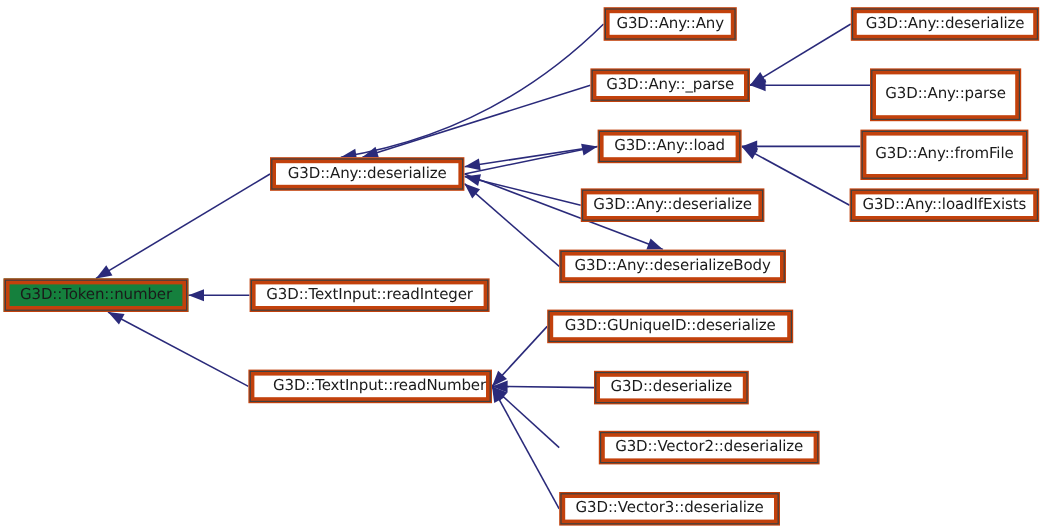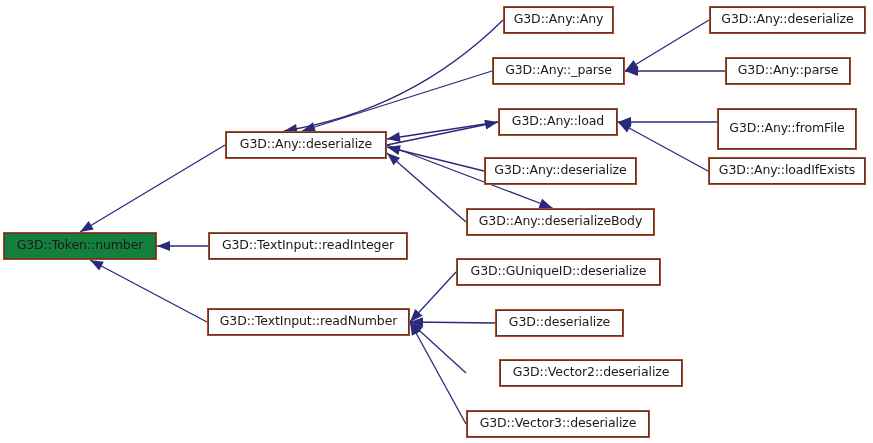--- a/index.html
+++ b/index.html
@@ -16,21 +16,21 @@
     position:absolute;
     left:0; top:0;
     width:873px;
     height:443px;
     pointer-events:none;
   }
   .node{
     position:absolute;
     box-sizing:border-box;
     background:#ffffff;
-    border:1px solid #c2410c;
+    border:5px solid #c2410c;
     outline:1px solid #404040;
     outline-offset:-2px;
     display:flex;
     align-items:center;
     justify-content:center;
     font-size:12.5px;
     color:#1a1a1a;
     white-space:nowrap;
     letter-spacing:-0.1px;
     cursor:pointer;
@@ -86,21 +86,21 @@
       <path d="M 466 424 L 410 322" stroke="#2a2a7a" stroke-width="1.3" fill="none"></path>
       <polygon points="410,322 411.8734718046074,335.8018152210983 420.63925731240334,330.9892270991711" fill="#2a2a7a"></polygon>
     </svg>
   <div id="nodes-layer">
       <div class="node highlight" style="left: 3px; top: 232px; width: 154px; height: 28px;">
         <span class="node-label">G3D::Token::number</span>
       </div>
       <div class="node" style="left: 208px; top: 232px; width: 200px; height: 28px;">
         <span class="node-label">G3D::TextInput::readInteger</span>
       </div>
-      <div class="node" style="left: 207px; top: 308px; width: 203px; height: 28px;">
+      <div class="node" style="left: 207px; top: 308px; width: 203px; height: 28px; justify-content: flex-end;">
         <span class="node-label">G3D::TextInput::readNumber</span>
       </div>
       <div class="node" style="left: 225px; top: 131px; width: 162px; height: 28px;">
         <span class="node-label">G3D::Any::deserialize</span>
       </div>
       <div class="node" style="left: 503px; top: 6px; width: 111px; height: 28px;">
         <span class="node-label">G3D::Any::Any</span>
       </div>
       <div class="node" style="left: 492px; top: 57px; width: 133px; height: 28px;">
         <span class="node-label">G3D::Any::_parse</span>
@@ -110,21 +110,21 @@
       </div>
       <div class="node" style="left: 484px; top: 157px; width: 153px; height: 28px;">
         <span class="node-label">G3D::Any::deserialize</span>
       </div>
       <div class="node" style="left: 466px; top: 208px; width: 189px; height: 28px;">
         <span class="node-label">G3D::Any::deserializeBody</span>
       </div>
       <div class="node" style="left: 709px; top: 6px; width: 157px; height: 28px;">
         <span class="node-label">G3D::Any::deserialize</span>
       </div>
-      <div class="node" style="left: 725px; top: 57px; width: 126px; height: 28px;">
+      <div class="node" style="left: 725px; top: 57px; width: 126px; height: 44px;">
         <span class="node-label">G3D::Any::parse</span>
       </div>
       <div class="node" style="left: 717px; top: 108px; width: 140px; height: 42px;">
         <span class="node-label">G3D::Any::fromFile</span>
       </div>
       <div class="node" style="left: 708px; top: 157px; width: 158px; height: 28px;">
         <span class="node-label">G3D::Any::loadIfExists</span>
       </div>
       <div class="node" style="left: 456px; top: 258px; width: 205px; height: 28px;">
         <span class="node-label">G3D::GUniqueID::deserialize</span>

